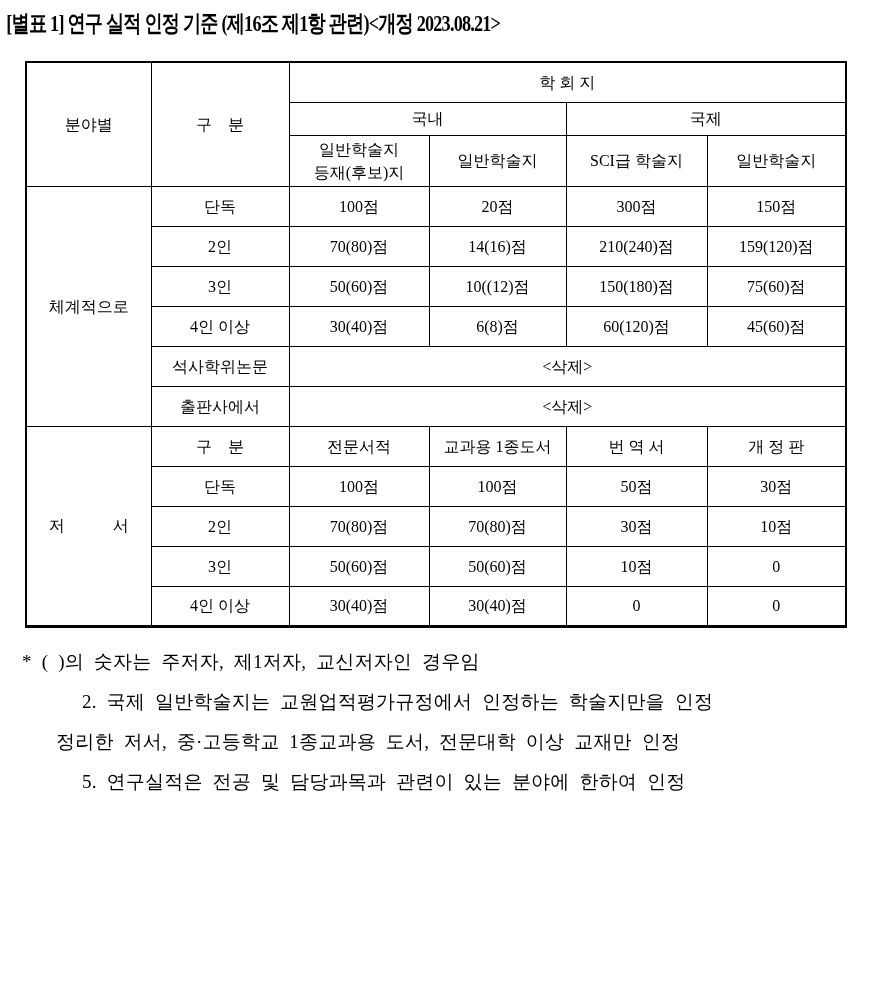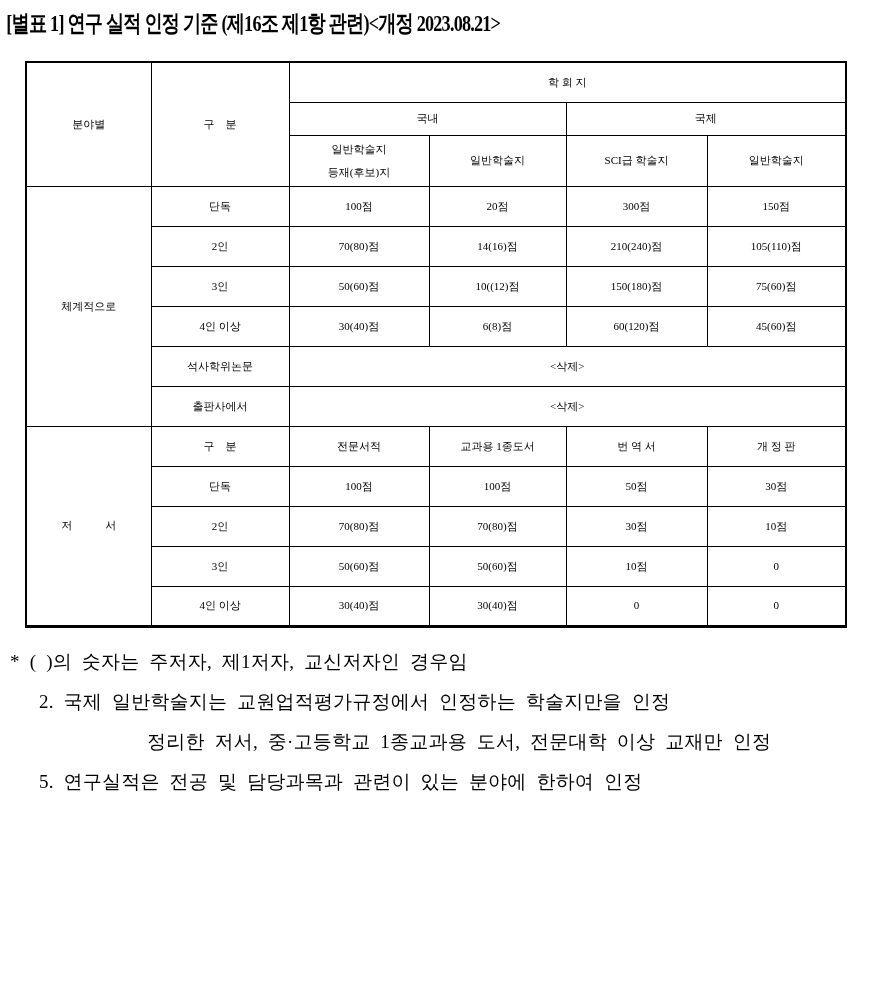--- a/index.html
+++ b/index.html
@@ -28,21 +28,21 @@
     border-collapse: collapse;
     table-layout: fixed;
     margin: 22px 0 0 25px;
     width: 820px;
     border: 2px solid #000;
     border-bottom-width: 3px;
   }
   table.criteria th,
   table.criteria td {
     border: 1px solid #000;
-    font-size: 11px;
+    font-size: 16px;
     font-weight: normal;
     text-align: center;
     vertical-align: middle;
     padding: 0;
     white-space: pre-wrap;
     line-height: 23px;
     overflow: hidden;
   }
   tr.hrow1 { height: 40px; }
   tr.hrow2 { height: 33px; }
@@ -52,23 +52,23 @@
     margin-top: 14px;
     font-size: 19px;
     word-spacing: 5px;
     letter-spacing: 0.2px;
   }
   .fn-line {
     height: 40px;
     line-height: 40px;
     white-space: nowrap;
   }
-  .indent-0 { padding-left: 10px; font-family: Liberation Serif, serif; }
-  .indent-1 { padding-left: 39px; }
-  .indent-2 { padding-left: 103px; margin-left: 44px; }
+  .indent-0 { padding-left: 22px; font-family: Liberation Serif, serif; }
+  .indent-1 { padding-left: 82px; }
+  .indent-2 { padding-left: 56px; }
 </style>
 </head>
 <body>
 
 <div class="page-title">[별표 1] 연구 실적 인정 기준 (제16조 제1항 관련)&lt;개정 2023.08.21&gt;</div>
 
 <table class="criteria">
   <colgroup>
     <col style="width:125px">
     <col style="width:138px">
@@ -102,21 +102,21 @@
       <td>100점</td>
       <td>20점</td>
       <td>300점</td>
       <td>150점</td>
     </tr>
     <tr class="drow">
       <td>2인</td>
       <td>70(80)점</td>
       <td>14(16)점</td>
       <td>210(240)점</td>
-      <td>105(110)점</td>
+      <td>159(120)점</td>
     </tr>
     <tr class="drow">
       <td>3인</td>
       <td>50(60)점</td>
       <td>10((12)점</td>
       <td>150(180)점</td>
       <td>75(60)점</td>
     </tr>
     <tr class="drow">
       <td>4인 이상</td>

